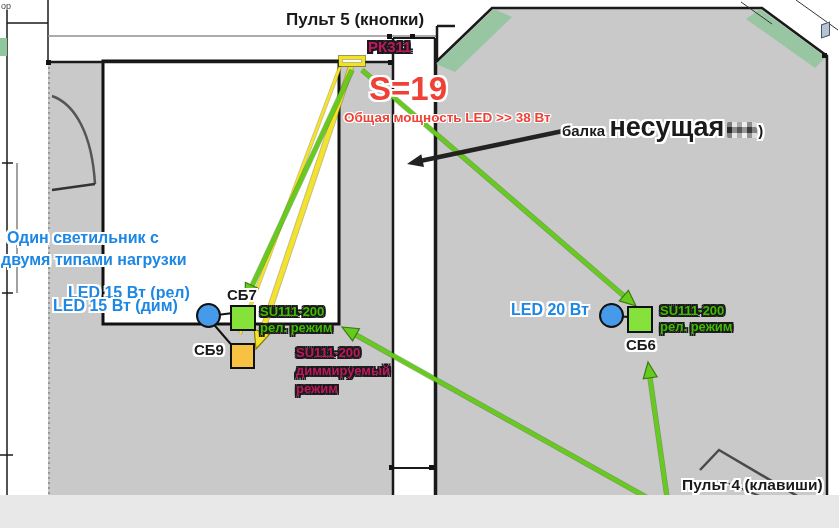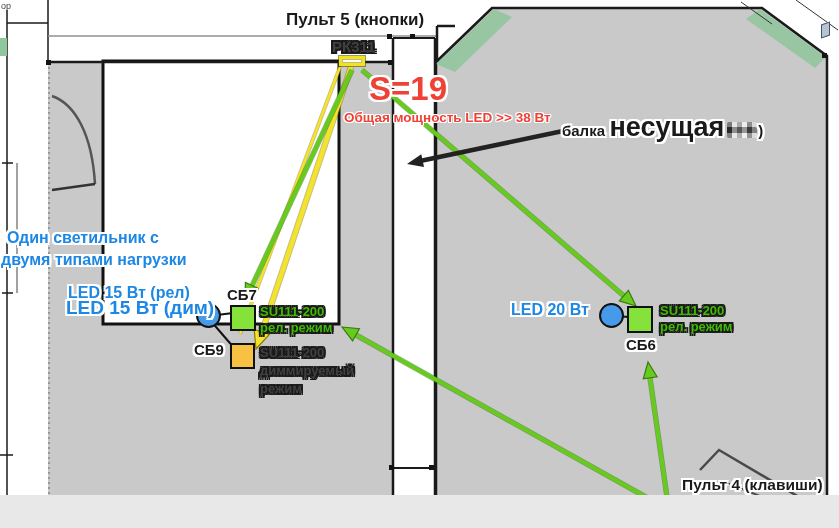--- a/index.html
+++ b/index.html
@@ -8,21 +8,21 @@
     font-family:"Liberation Sans", sans-serif;
   }
   #canvas svg{position:absolute;left:0;top:0;}
   .lay1{z-index:1;} .lay3{z-index:3;}
   .txt{position:absolute;white-space:nowrap;font-weight:bold;z-index:5;}
   
   .ow{text-shadow:-2px -2px 0 #fff,2px -2px 0 #fff,-2px 2px 0 #fff,2px 2px 0 #fff,-2px 0 0 #fff,2px 0 0 #fff,0 -2px 0 #fff,0 2px 0 #fff;text-align:center;}
   .ow1{text-shadow:-1px -1px 0 #fff,1px -1px 0 #fff,-1px 1px 0 #fff,1px 1px 0 #fff,-1px 0 0 #fff,1px 0 0 #fff,0 -1px 0 #fff,0 1px 0 #fff;}
   .ob{text-shadow:-2px -2px 0 #1a1a1a,2px -2px 0 #1a1a1a,-2px 2px 0 #1a1a1a,2px 2px 0 #1a1a1a,-2px 0 0 #1a1a1a,2px 0 0 #1a1a1a,0 -2px 0 #1a1a1a,0 2px 0 #1a1a1a;}
   .black{color:#1a1a1a;} .red{color:#ef4136;} .blue{color:#1d87e4;}
-  .green{color:#3fbb00;} .yellow{color:#404040;}
+  .green{color:#3fbb00;} .yellow{color:#be185d;margin-left:36px;}
   .greenstrip{position:absolute;z-index:2;height:15px;
     background:linear-gradient(to top,#8fc69b 0 62%,rgba(143,198,155,0));}
   .device{position:absolute;z-index:4;box-sizing:border-box;}
   .module{border:2.5px solid #111;}
   .lamp{width:25px;height:25px;border:2.5px solid #111;border-radius:50%;background:#459bea;}
   .tick{position:absolute;width:5px;height:5px;background:#141414;z-index:2;}
   #blurbox{display:inline-block;width:30px;height:16px;margin:0 1px -2px 3px;
     background-image:
       linear-gradient(90deg,rgba(40,40,40,.85) 0 5px,rgba(220,220,220,.9) 5px 10px,rgba(120,120,120,.85) 10px 15px,rgba(235,235,235,.9) 15px 20px,rgba(70,70,70,.85) 20px 25px,rgba(200,200,200,.9) 25px 30px),
       linear-gradient(0deg,rgba(255,255,255,.35) 0 5px,rgba(0,0,0,.35) 5px 11px,rgba(255,255,255,.3) 11px 16px);
@@ -150,21 +150,21 @@
   <div class="txt ow1 red" style="left:344px;top:110px;font-size:13.5px;">Общая мощность LED &gt;&gt; 38 Вт</div>
 
   <div class="txt" style="left:562px;top:112px;">
     <span class="ow black" style="font-size:15px;">балка</span>
     <span class="ow black" style="font-size:27px;">несущая</span><span id="blurbox"></span><span class="ow black" style="font-size:15px;">)</span>
   </div>
 
   <div class="txt ow blue" style="left:7px;top:229px;font-size:16px;">Один светильник с</div>
   <div class="txt ow blue" style="left:1px;top:251px;font-size:16px;">двумя типами нагрузки</div>
   <div class="txt ow blue" style="left:68px;top:273px;font-size:16px;margin-top:11px;">LED 15 Вт (рел)</div>
-  <div class="txt ow blue" style="left:66px;top:297px;font-size:19px;">LED 15 Вт (дим)</div>
+  <div class="txt ow blue" style="left:53px;top:297px;font-size:16px;">LED 15 Вт (дим)</div>
 
   <div class="txt ow black" style="left:227px;top:286px;font-size:15px;">СБ7</div>
   <div class="txt" style="left:260px;top:304px;line-height:16px;">
     <span class="ob green" style="font-size:13px;display:block;">SU111-200</span>
     <span class="ob green" style="font-size:13px;display:block;">рел. режим</span>
   </div>
 
   <div class="txt ow black" style="left:194px;top:341px;font-size:15px;">СБ9</div>
   <div class="txt" style="left:260px;top:344px;line-height:18px;">
     <span class="ob yellow" style="font-size:13px;display:block;">SU111-200</span>

